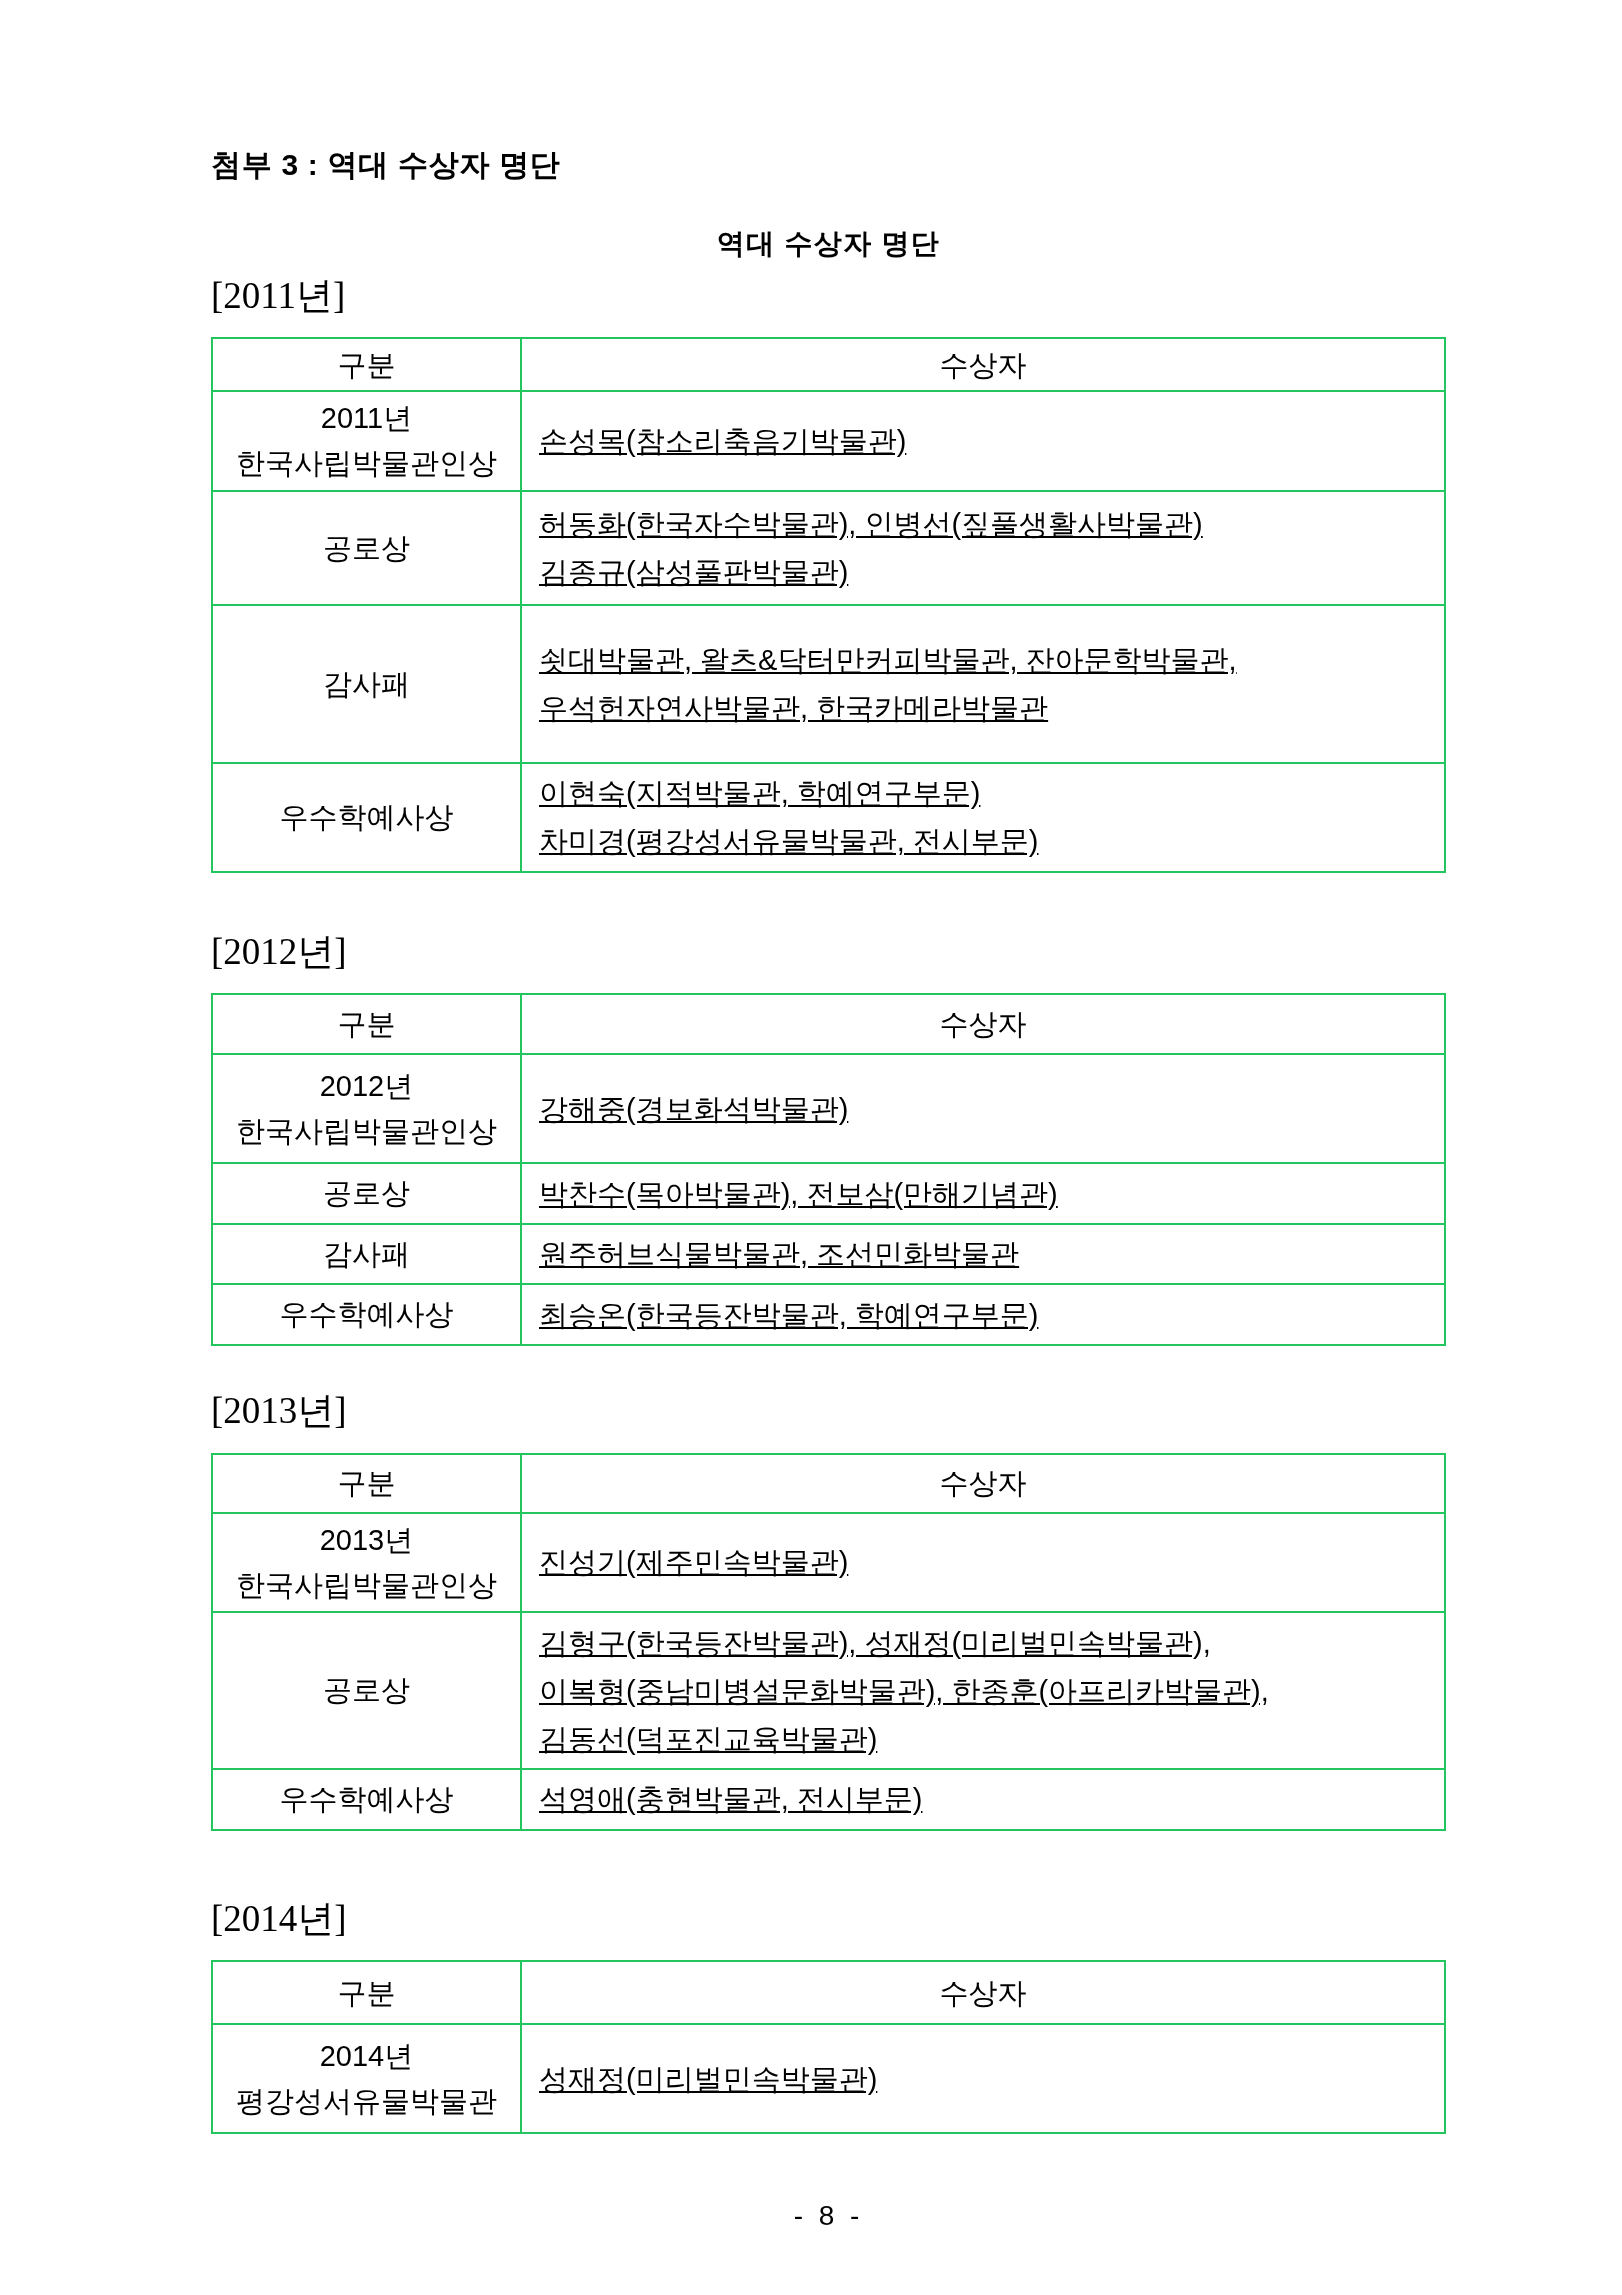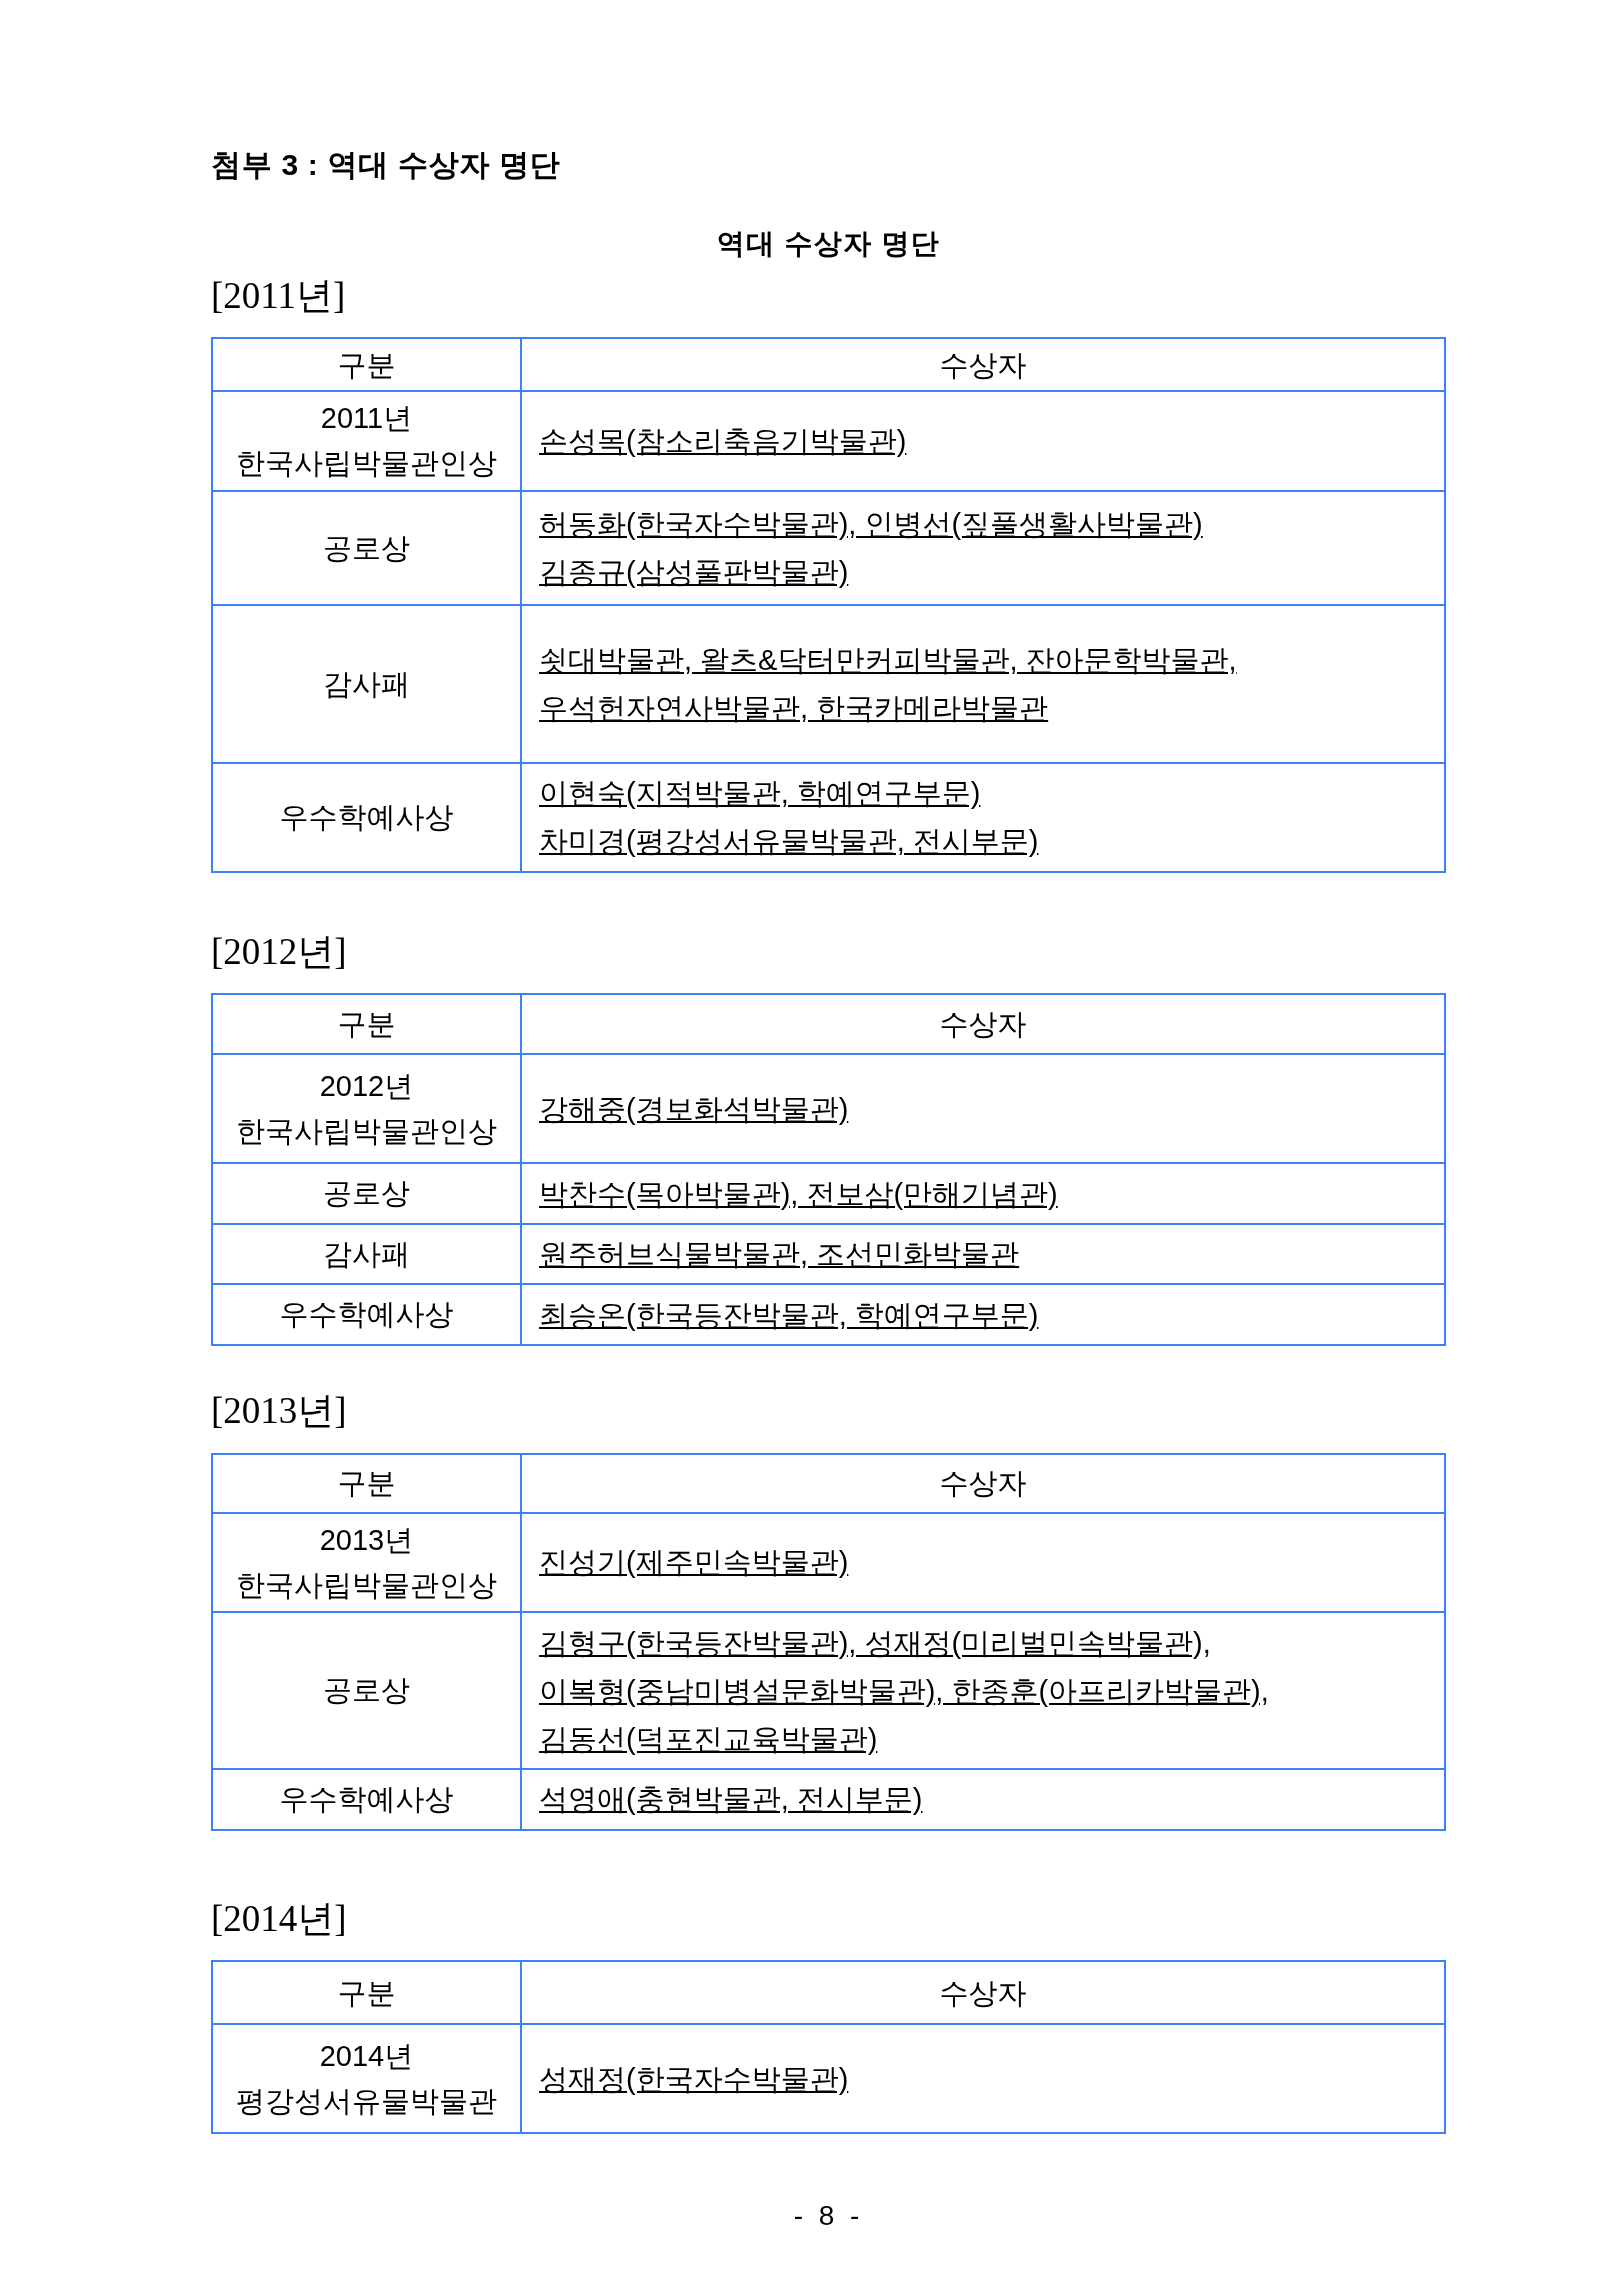--- a/index.html
+++ b/index.html
@@ -43,21 +43,21 @@
   .yh3{margin-top:41px;}
   .yh4{margin-top:64px;}
   table.awards{
     margin-top:17.7px;
     border-collapse:collapse;
     width:1235px;
     table-layout:fixed;
   }
   table.awards col.c1{width:309px;}
   table.awards th, table.awards td{
-    border:2px solid #3b82f6;
+    border:2px solid #22c55e;
     font-size:29px;
     font-weight:400;
     vertical-align:middle;
     overflow:hidden;
   }
   th.hdr{
     text-align:center;
     padding:2.6px 5.2px;
     line-height:1.4;
   }
@@ -209,21 +209,21 @@
       <thead>
         <tr class="t4-h">
           <th class="hdr">구분</th>
           <th class="hdr">수상자</th>
         </tr>
       </thead>
       <tbody>
         <tr class="t4-r1">
           <td class="cat">2014년
 평강성서유물박물관</td>
-          <td class="win">성재정(한국자수박물관)</td>
+          <td class="win">성재정(미리벌민속박물관)</td>
         </tr>
       </tbody>
     </table>
 
   </div>
 
   <div class="page-footer">- 8 -</div>
 </div>
 
 

